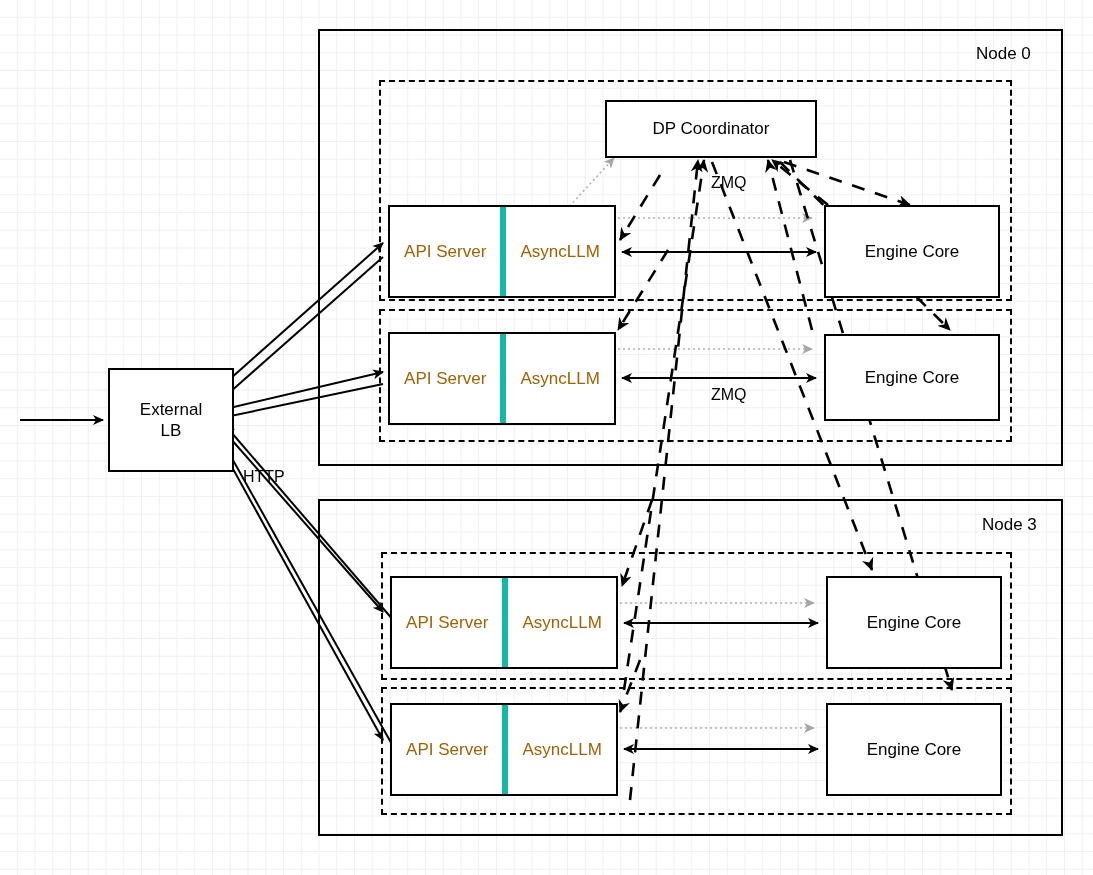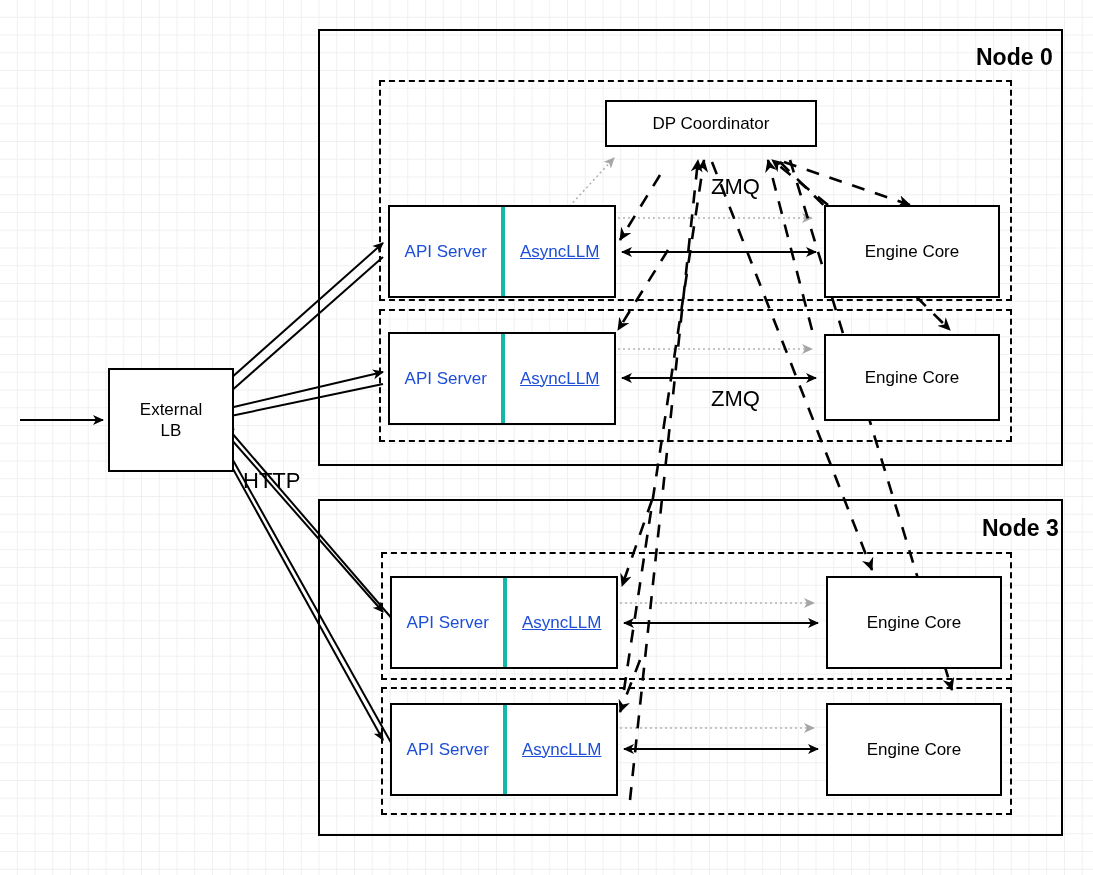--- a/index.html
+++ b/index.html
@@ -36,24 +36,23 @@
     pointer-events: none;
   }
   .node-frame {
     position: absolute;
     border: 2px solid #000000;
     background: transparent;
     box-sizing: border-box;
   }
   .node-label {
     position: absolute;
-    font-size: 23px;
+    font-size: 17px;
     color: #000000;
     white-space: nowrap;
-    font-weight: bold;
   }
   .dp-group {
     position: absolute;
     border: 2px dashed #000000;
     background: transparent;
     box-sizing: border-box;
   }
   .box {
     position: absolute;
     border: 2px solid #000000;
@@ -74,31 +73,30 @@
     box-sizing: border-box;
     display: flex;
     flex-direction: row;
   }
   .split-cell {
     flex: 1 1 auto;
     display: flex;
     align-items: center;
     justify-content: center;
     font-size: 17px;
-    color: #1d4ed8;
+    color: #a16207;
     white-space: nowrap;
     box-sizing: border-box;
   }
   .split-cell.right {
-    border-left: 4px solid #14b8a6;
-    text-decoration: underline;
+    border-left: 6px solid #14b8a6;
   }
   .edge-label {
     position: absolute;
-    font-size: 22px;
+    font-size: 16px;
     color: #000000;
     background: transparent;
     white-space: nowrap;
   }
 </style>
 </head>
 <body>
 
 <div id="canvas">
 
@@ -213,21 +211,21 @@
   <div class="box" style="left:108px; top:368px; width:126px; height:104px; flex-direction:column;">
     <span>External</span>
     <span>LB</span>
   </div>
 
   <div class="edge-label" style="left:243px; top:431px;margin-top:37px;">HTTP</div>
 
   <div class="node-frame" style="left:318px; top:29px; width:745px; height:437px;"></div>
   <div class="node-label" style="left:976px; top:44px;">Node 0</div>
 
-  <div class="box" style="left:605px; top:100px; width:212px; height:47px;">
+  <div class="box" style="left:605px; top:100px; width:212px; height:58px;">
     <span>DP Coordinator</span>
   </div>
 
   <div class="dp-group" style="left:379px; top:80px; width:633px; height:221px;"></div>
 
   <div class="split-box" style="left:388px; top:205px; width:228px; height:93px;">
     <span class="split-cell">API Server</span>
     <span class="split-cell right">AsyncLLM</span>
   </div>
 

